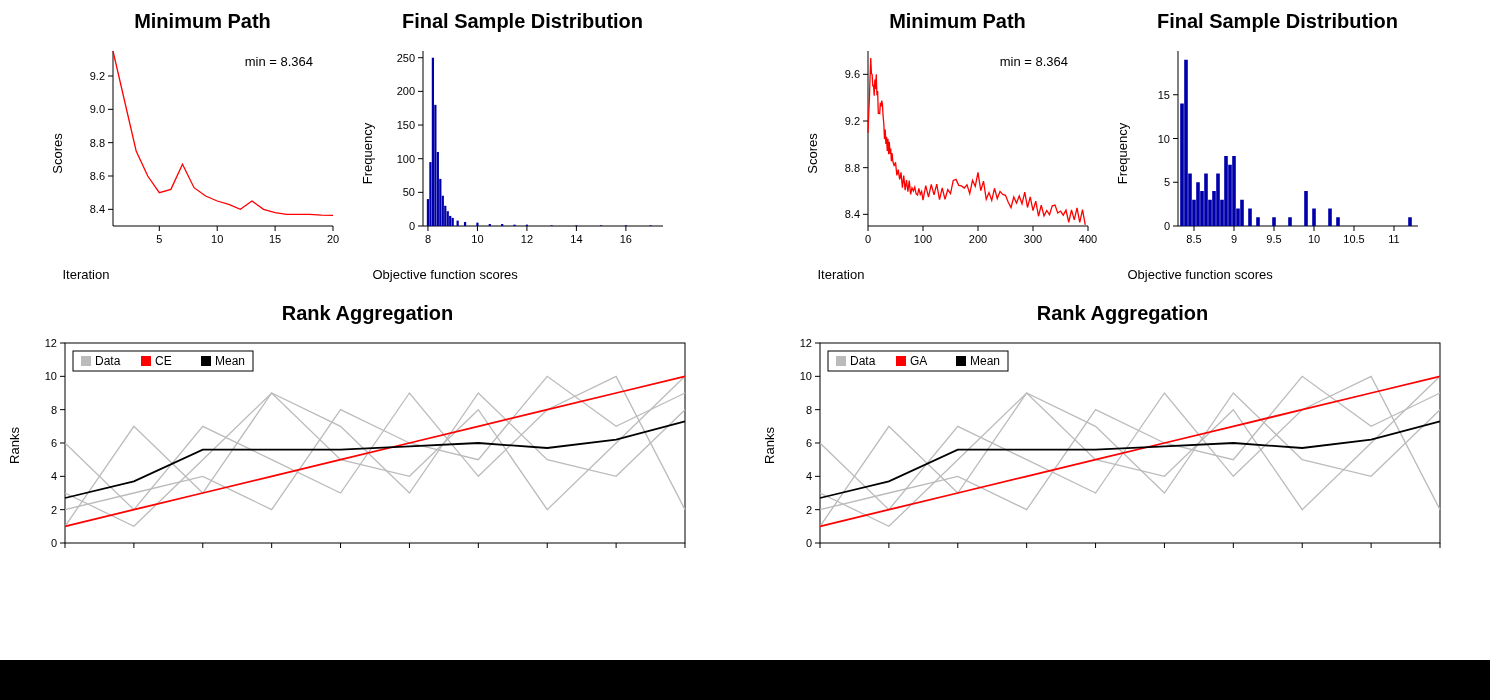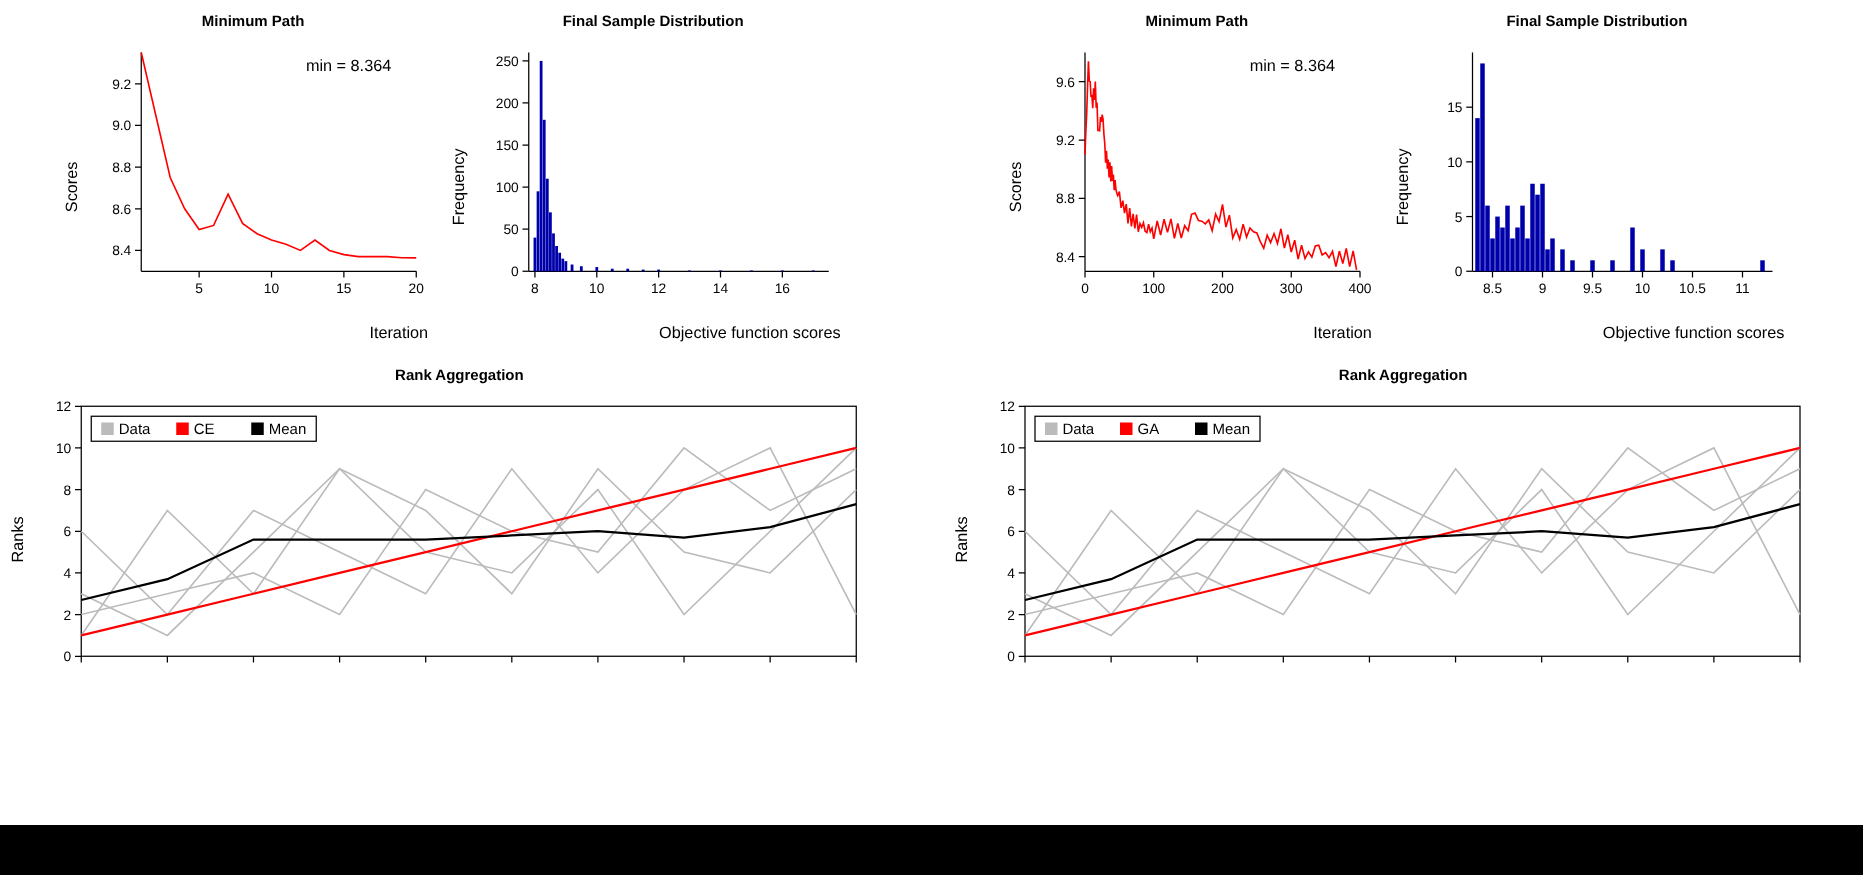--- a/index.html
+++ b/index.html
@@ -13,22 +13,22 @@
     display: grid;
     grid-template-columns: 1fr 1fr;
     gap: 20px 60px;
   }
   .top-row {
     display: flex;
     gap: 30px;
     justify-content: center;
   }
   .chart-box { position: relative; }
-  .title { font-weight: bold; font-size: 12px; text-align: center; margin-bottom: 8px; }
-  .xlabel { font-size: 13px; text-align: right; margin-top: 6px; }
+  .title { font-weight: bold; font-size: 20px; text-align: center; margin-bottom: 8px; }
+  .xlabel { font-size: 13px; text-align: left; margin-top: 6px; }
   .ylabel {
     font-size: 13px;
     position: absolute;
     left: -6px;
     top: 50%;
     transform: translateX(-50%) rotate(-90deg);
     transform-origin: center;
     white-space: nowrap;
   }
   svg { display: block; }

